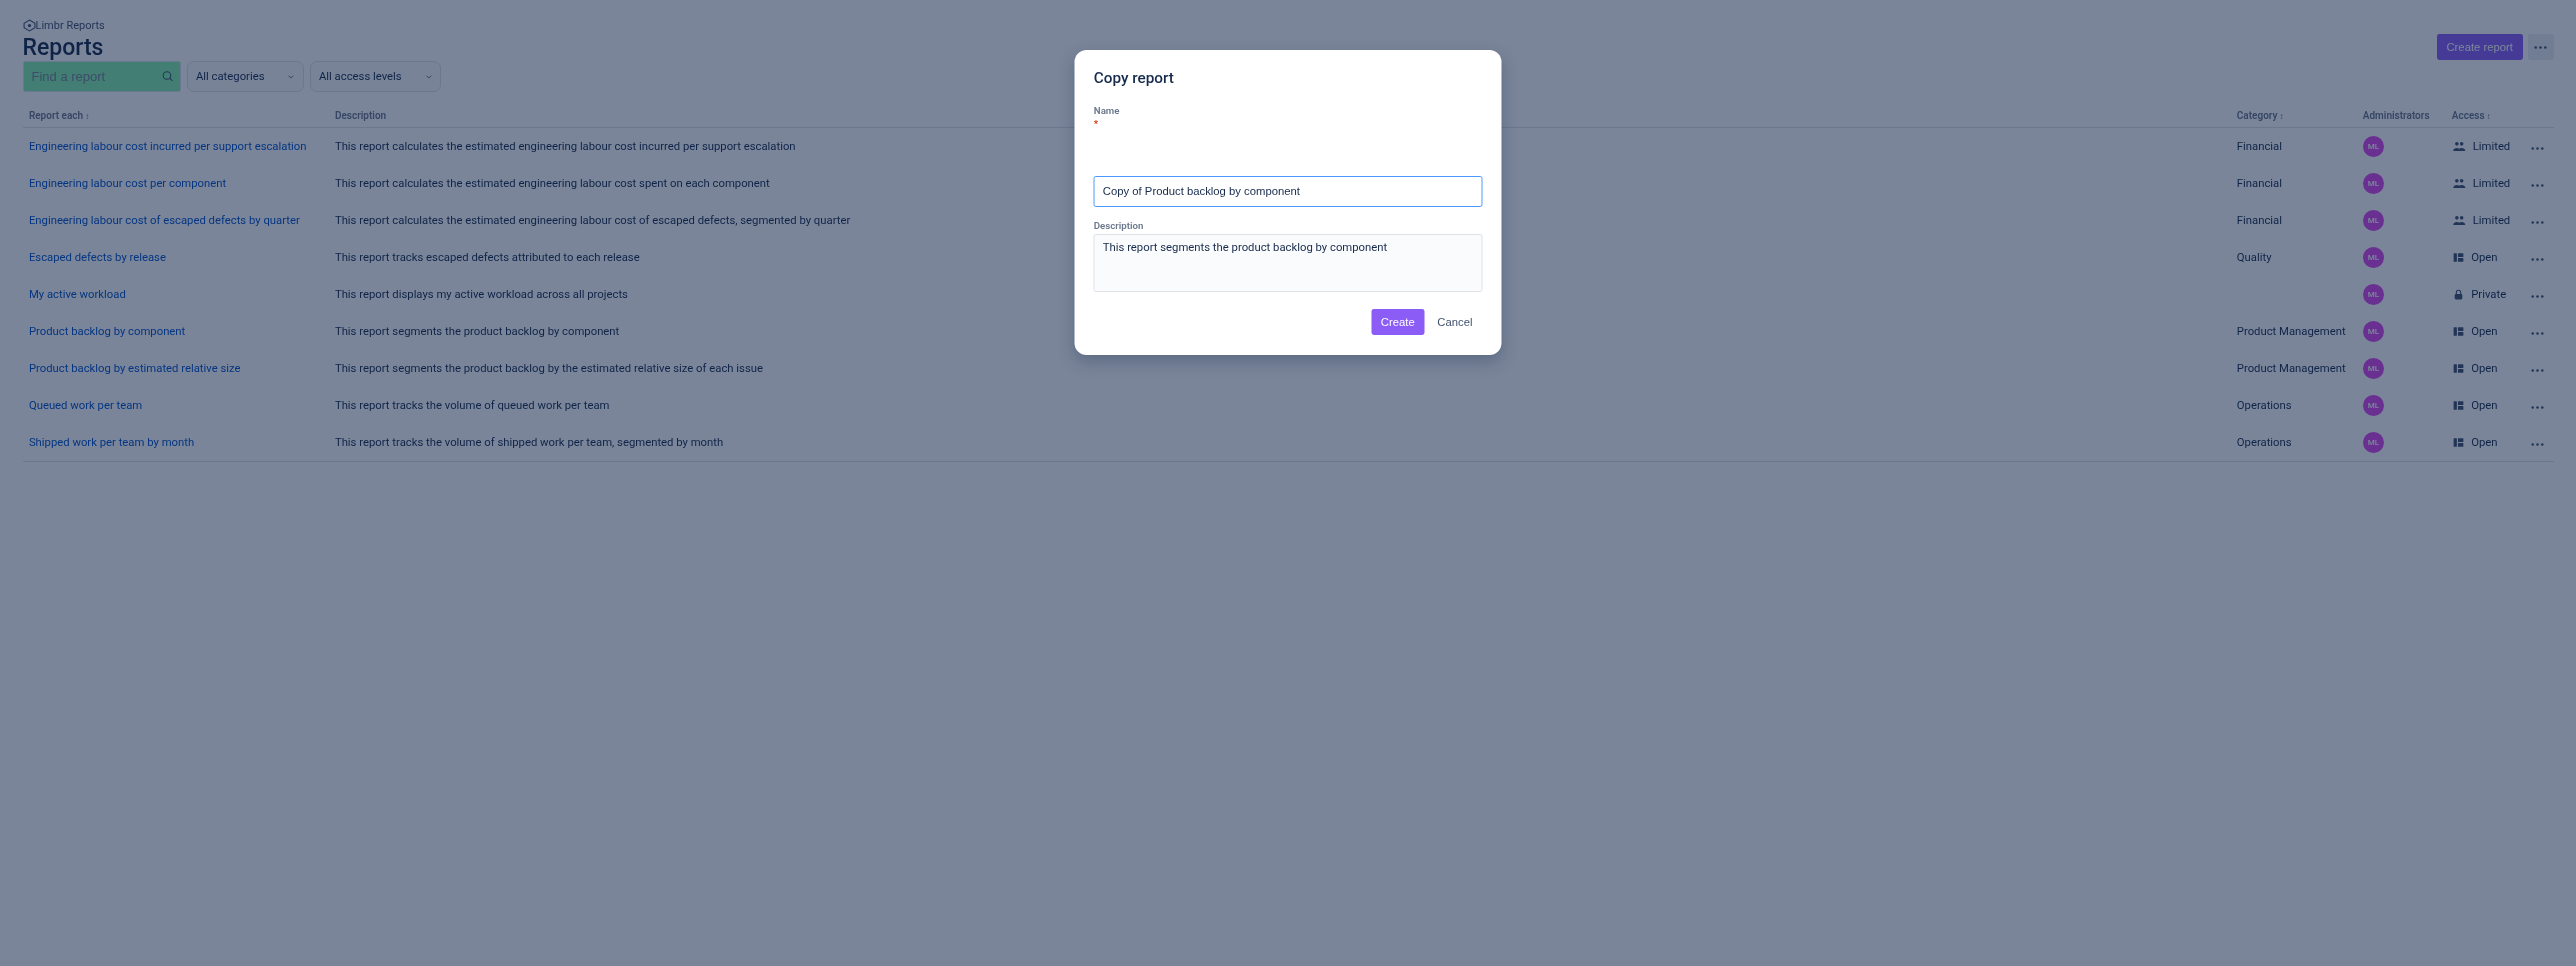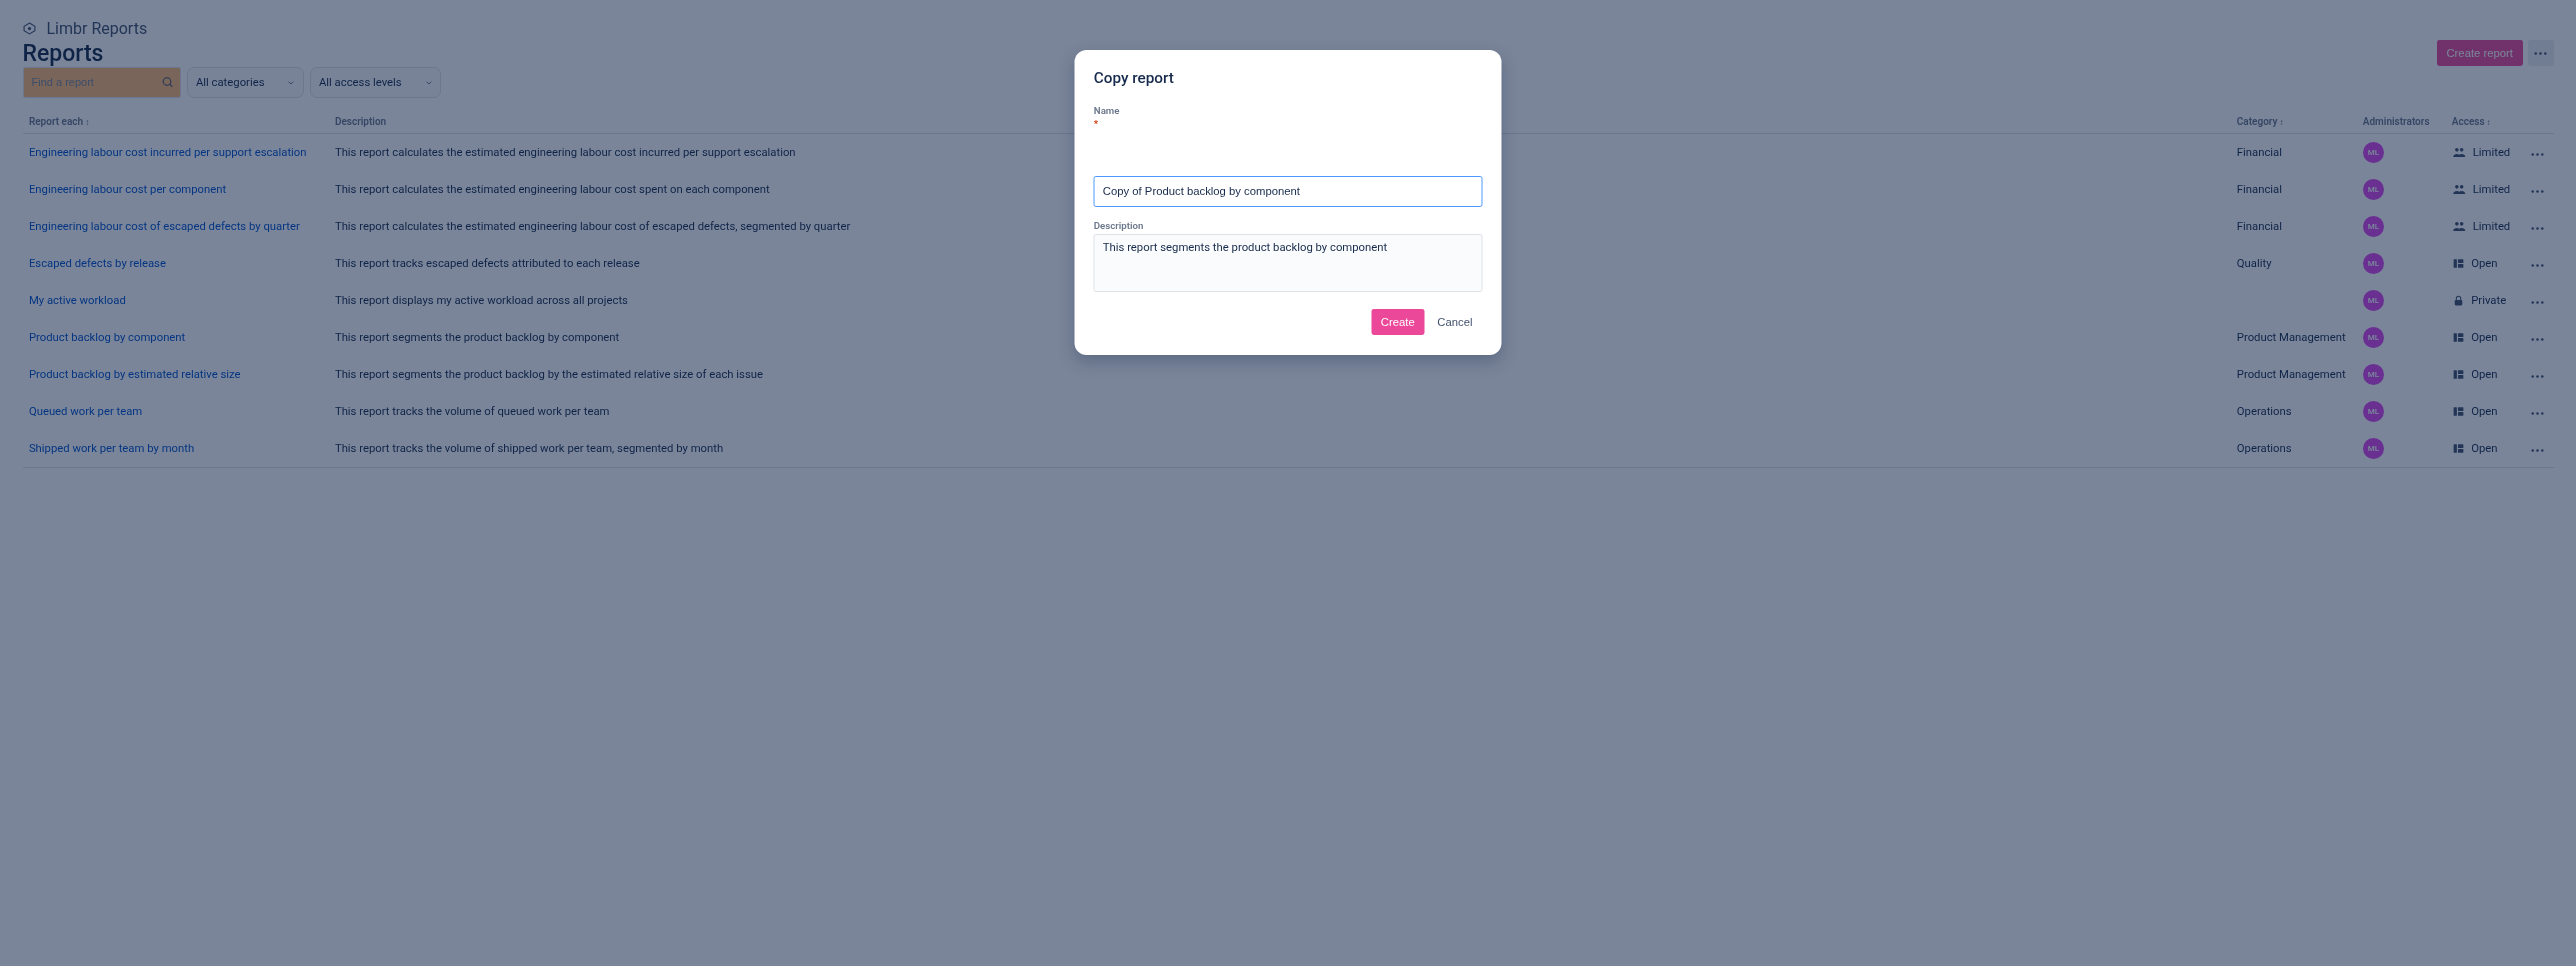--- a/index.html
+++ b/index.html
@@ -20,22 +20,22 @@
   }
   .scrim {
     position: absolute;
     inset: 0;
     background: rgba(9, 30, 66, 0.54);
     z-index: 50;
   }
   .breadcrumb {
     display: flex;
     align-items: center;
-    gap: 11px;
-    font-size: 16px;
+    gap: 0;
+    font-size: 11px;
     color: #42526E;
     margin-bottom: 1.6px;
     text-align: right;
   }
   .logo {
     width: 13px; height: 13px;
     display: inline-flex; align-items: center; justify-content: center;
   }
   .header-row {
     display: flex;
@@ -57,41 +57,41 @@
     display: inline-flex;
     align-items: center;
     border: none;
     border-radius: 2.4px;
     cursor: pointer;
     font-weight: 500;
     font-size: 11.3px;
     padding: 0 9.7px;
     height: 26px;
   }
-  .btn-primary { background: #ec4899; color: #fff; }
+  .btn-primary { background: #8b5cf6; color: #fff; }
   .btn-subtle { background: rgba(9,30,66,0.08); color: #42526E; width: 26px; justify-content: center; padding:0; }
   .btn-plain { background: transparent; color: #42526E; }
   .filters {
     display: flex;
     gap: 6.4px;
     margin-bottom: 11.3px;
   }
   .search-wrap {
     position: relative;
     width: 158px;
   }
   .search-input {
     width: 100%;
     height: 31px;
     border: 1.6px solid #DFE1E6;
     border-radius: 2.4px;
     padding: 0 24px 0 8px;
-    font-size: 11px;
-    color: #172B4D;
-    background: #fdba74;
+    font-size: 13px;
+    color: #172B4D;
+    background: #86efac;
   }
   .search-input::placeholder { color: #7A869A; }
   .search-icon {
     position: absolute;
     right: 6.4px;
     top: 50%;
     transform: translateY(-50%);
     color: #42526E;
     pointer-events: none;
   }

